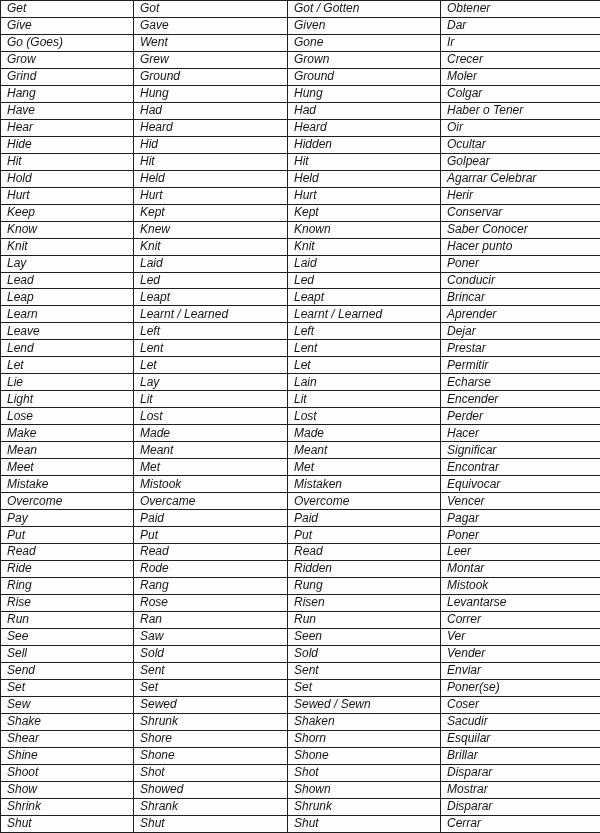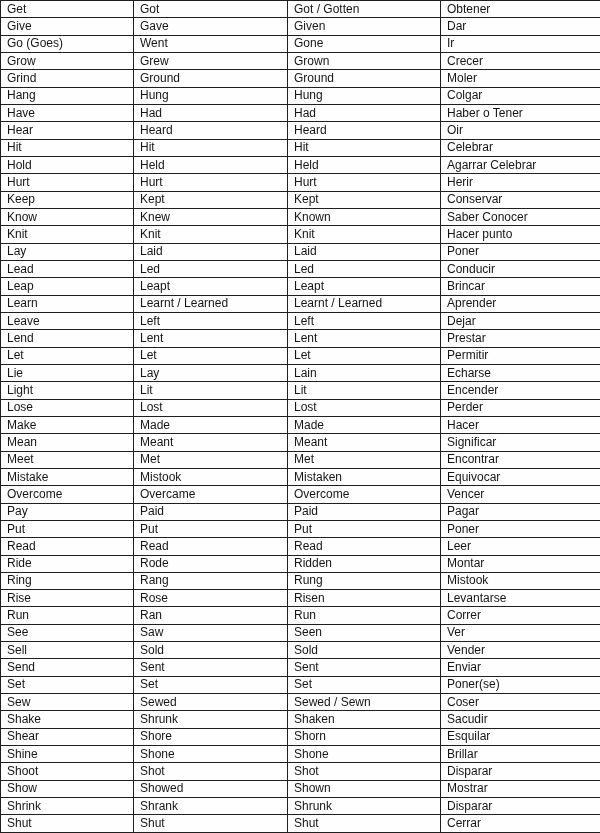--- a/index.html
+++ b/index.html
@@ -6,20 +6,21 @@
     margin: 0;
     padding: 0;
     background: #ffffff;
   }
   .page {
     width: 600px;
     height: 833px;
     background: #fefefe;
     font-family: "Liberation Sans", "DejaVu Sans", sans-serif;
     color: #1a1a1a;
+    font-style: italic;
   }
   table.verbs {
     width: 600px;
     height: 833px;
     border-collapse: collapse;
     table-layout: fixed;
   }
   table.verbs col.c1 { width: 133px; }
   table.verbs col.c2 { width: 154px; }
   table.verbs col.c3 { width: 153px; }
@@ -89,24 +90,30 @@
           <td>Had</td>
           <td>Haber o Tener</td>
         </tr>
         <tr>
           <td>Hear</td>
           <td>Heard</td>
           <td>Heard</td>
           <td>Oir</td>
         </tr>
         <tr>
+          <td>Hide</td>
+          <td>Hid</td>
+          <td>Hidden</td>
+          <td>Ocultar</td>
+        </tr>
+        <tr>
           <td>Hit</td>
           <td>Hit</td>
           <td>Hit</td>
-          <td>Celebrar</td>
+          <td>Golpear</td>
         </tr>
         <tr>
           <td>Hold</td>
           <td>Held</td>
           <td>Held</td>
           <td>Agarrar Celebrar</td>
         </tr>
         <tr>
           <td>Hurt</td>
           <td>Hurt</td>

